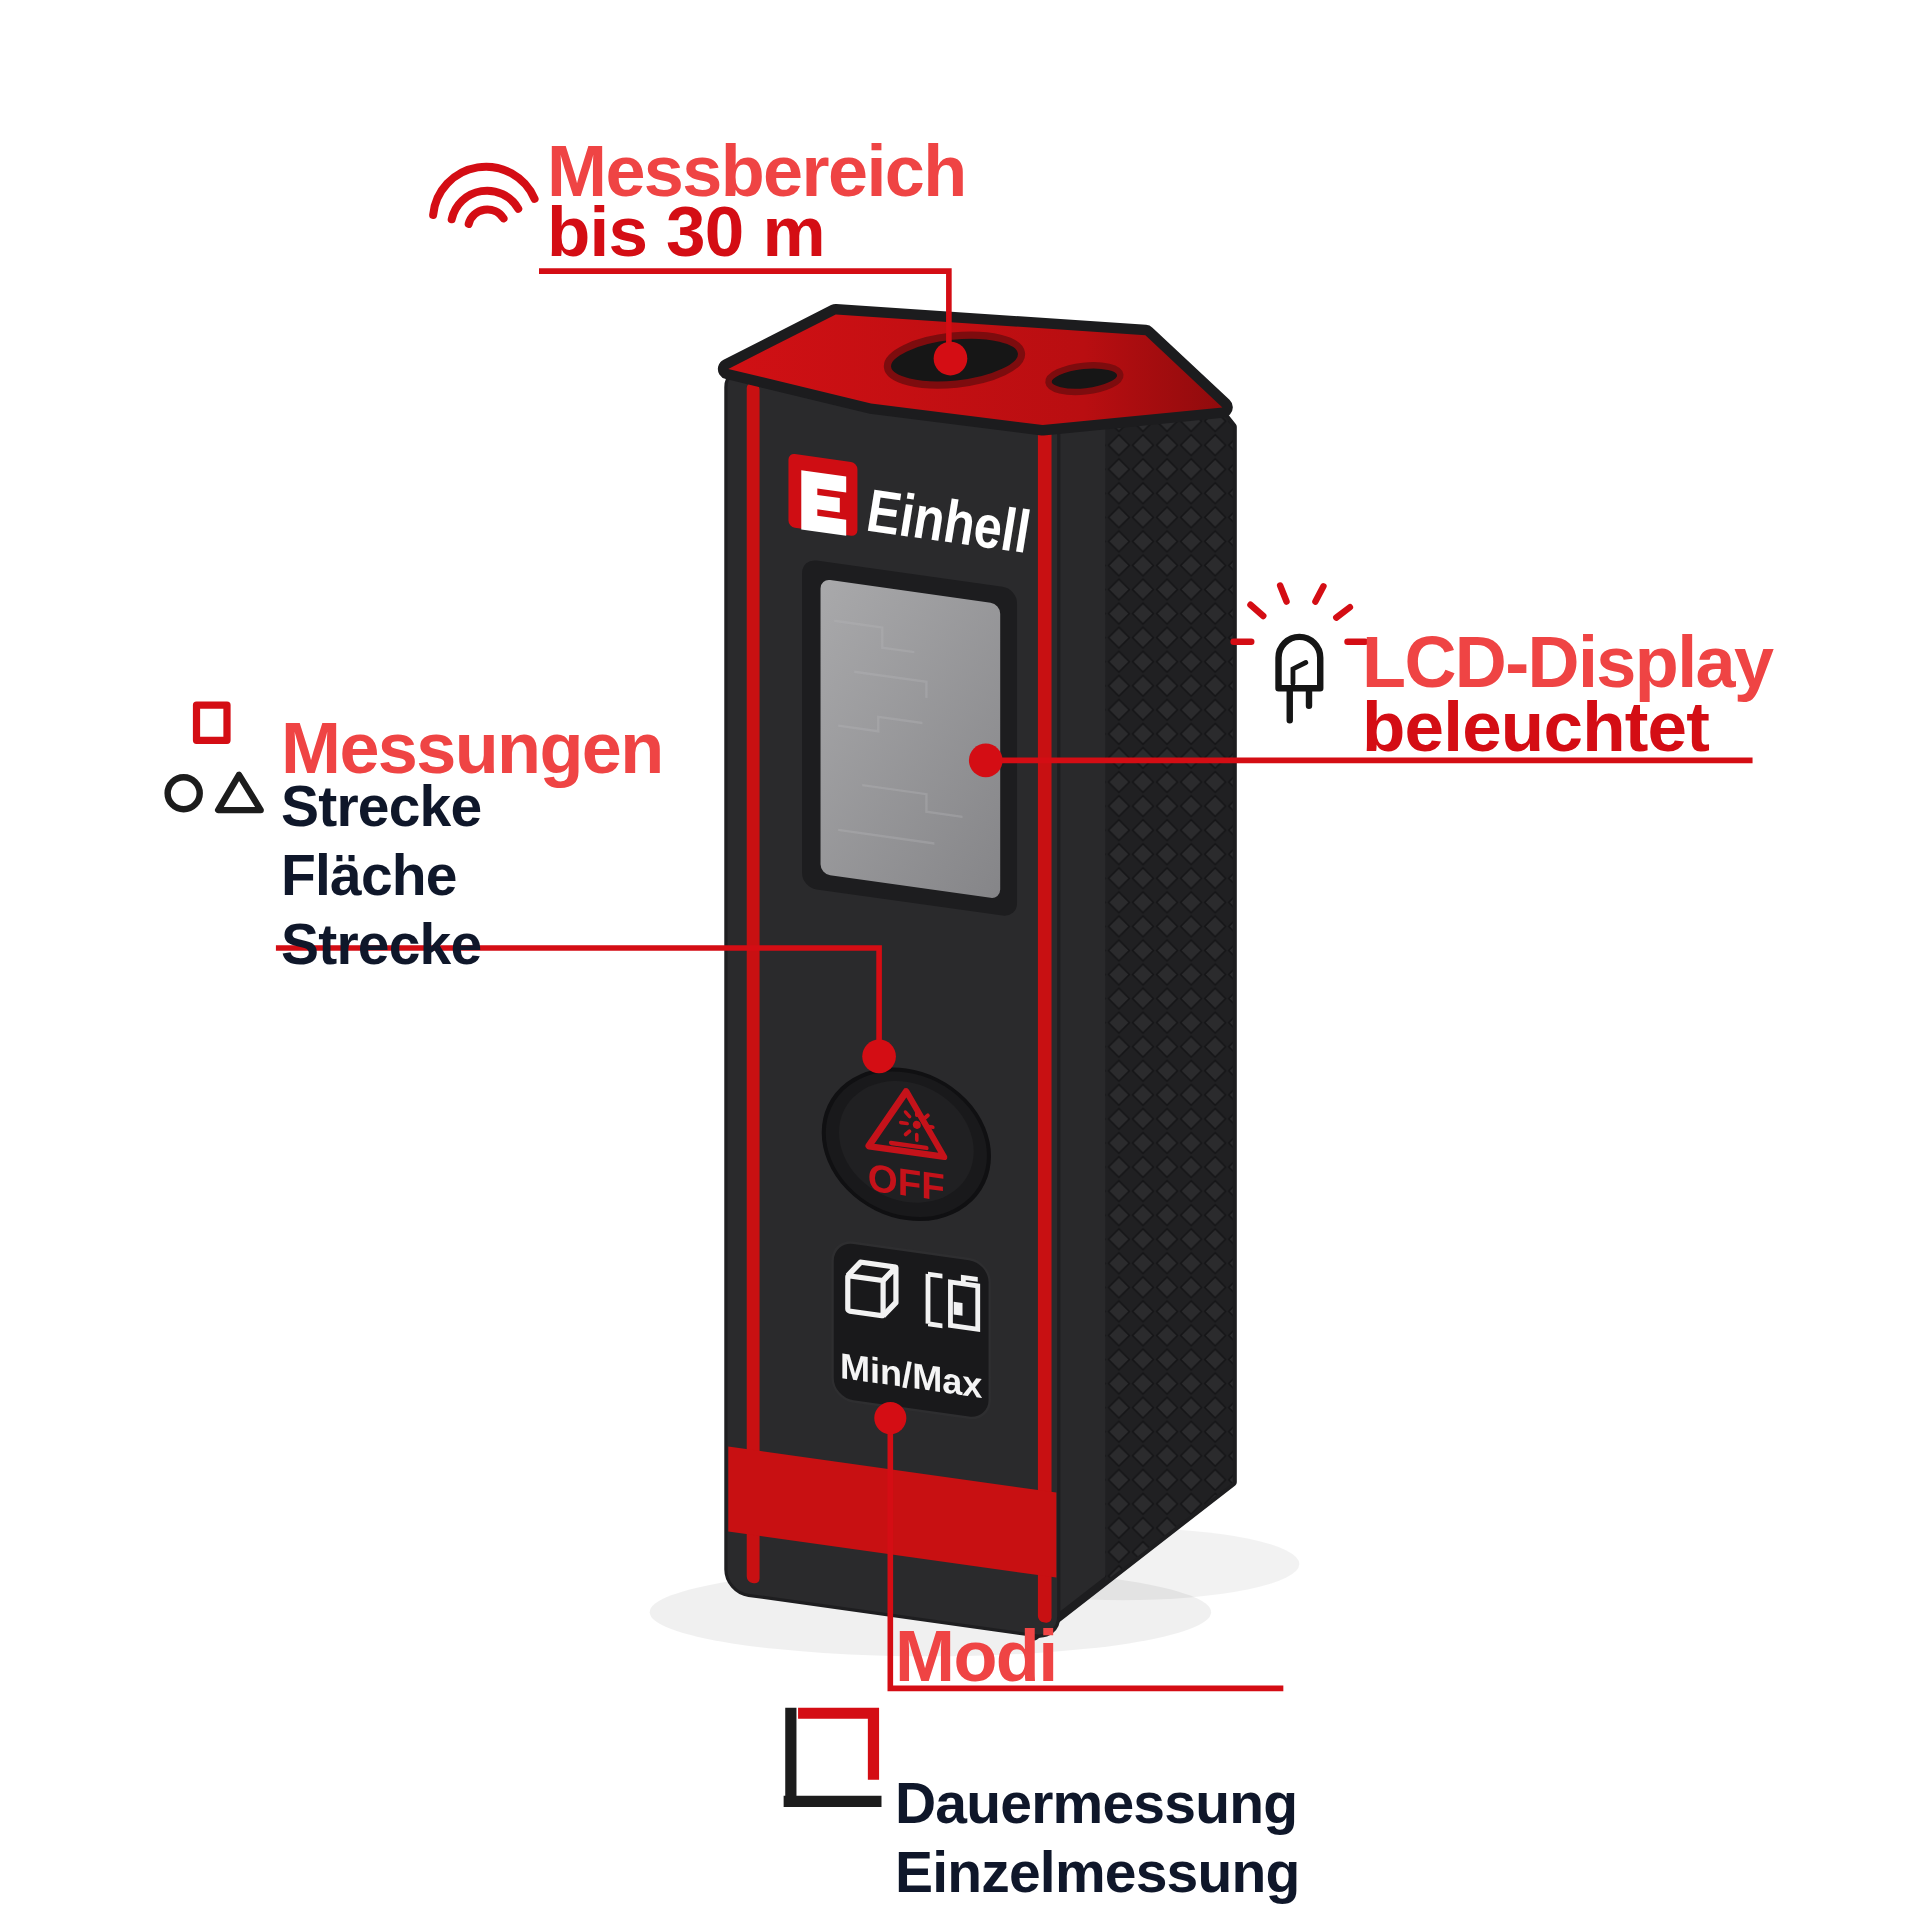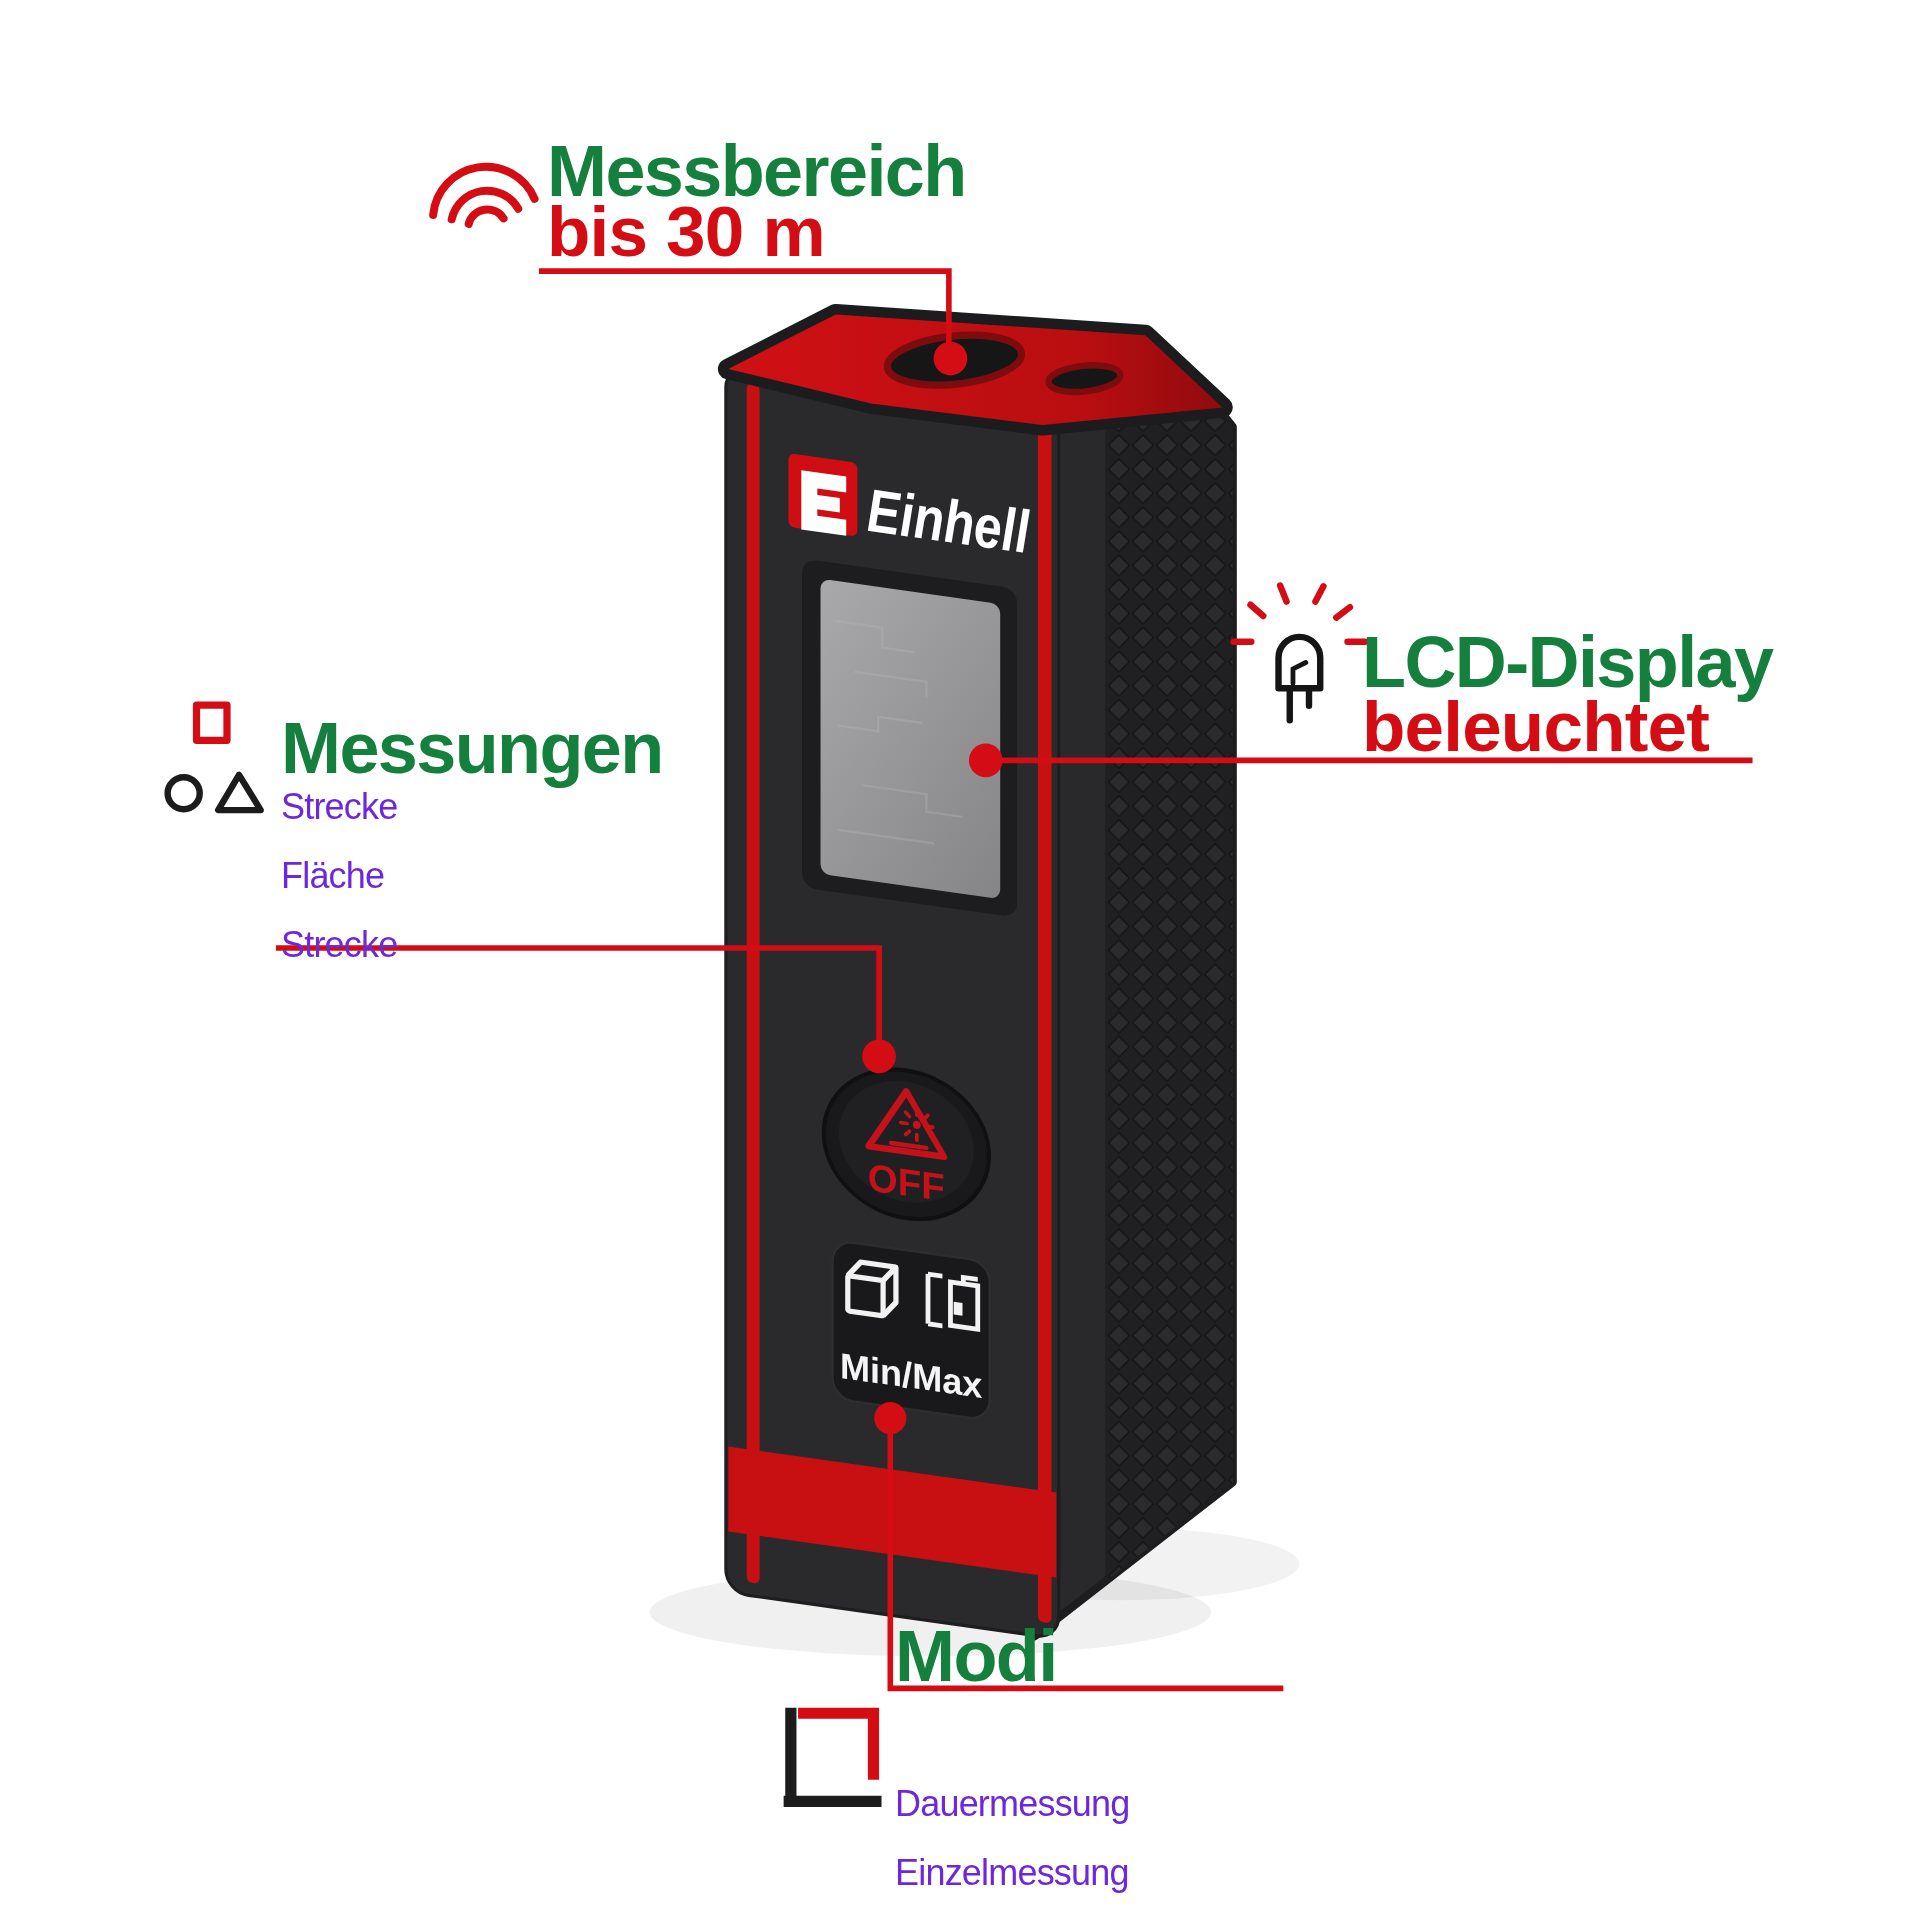--- a/index.html
+++ b/index.html
@@ -1,22 +1,22 @@
 <!DOCTYPE html>
 <html style="font-size:13px"><head>
 <meta charset="utf-8">
 <style>
   html,body{margin:0;padding:0;background:#ffffff;}
   .canvas{position:relative;width:1925px;height:1925px;background:#ffffff;overflow:hidden;
           font-family:"Liberation Sans", sans-serif;}
   .stage{position:absolute;left:0;top:0;width:1925px;height:1925px;}
   svg text{font-family:"Liberation Sans", sans-serif;}
-  .label-h{position:absolute;font-weight:700;color:#15803d;font-size:72px;line-height:1;letter-spacing:-1.6px;white-space:nowrap;}
+  .label-h{position:absolute;font-weight:700;color:#ef4444;font-size:72px;line-height:1;letter-spacing:-1.6px;white-space:nowrap;}
   .label-s{position:absolute;font-weight:700;color:#d40d14;font-size:71px;line-height:1;letter-spacing:-0.8px;white-space:nowrap;}
-  .label-list{position:absolute;font-weight:400;color:#6d28d9;font-size:36px;line-height:69px;letter-spacing:-0.8px;white-space:nowrap;}
+  .label-list{position:absolute;font-weight:700;color:#0f172a;font-size:57px;line-height:69px;letter-spacing:-0.8px;white-space:nowrap;}
 </style>
 </head>
 <body>
 
 <div class="canvas">
 
   <svg class="stage" viewBox="0 0 2400 2400">
     <defs>
       <pattern id="diam" width="30" height="30" patternUnits="userSpaceOnUse">
         <rect width="30" height="30" fill="#202022"></rect>

